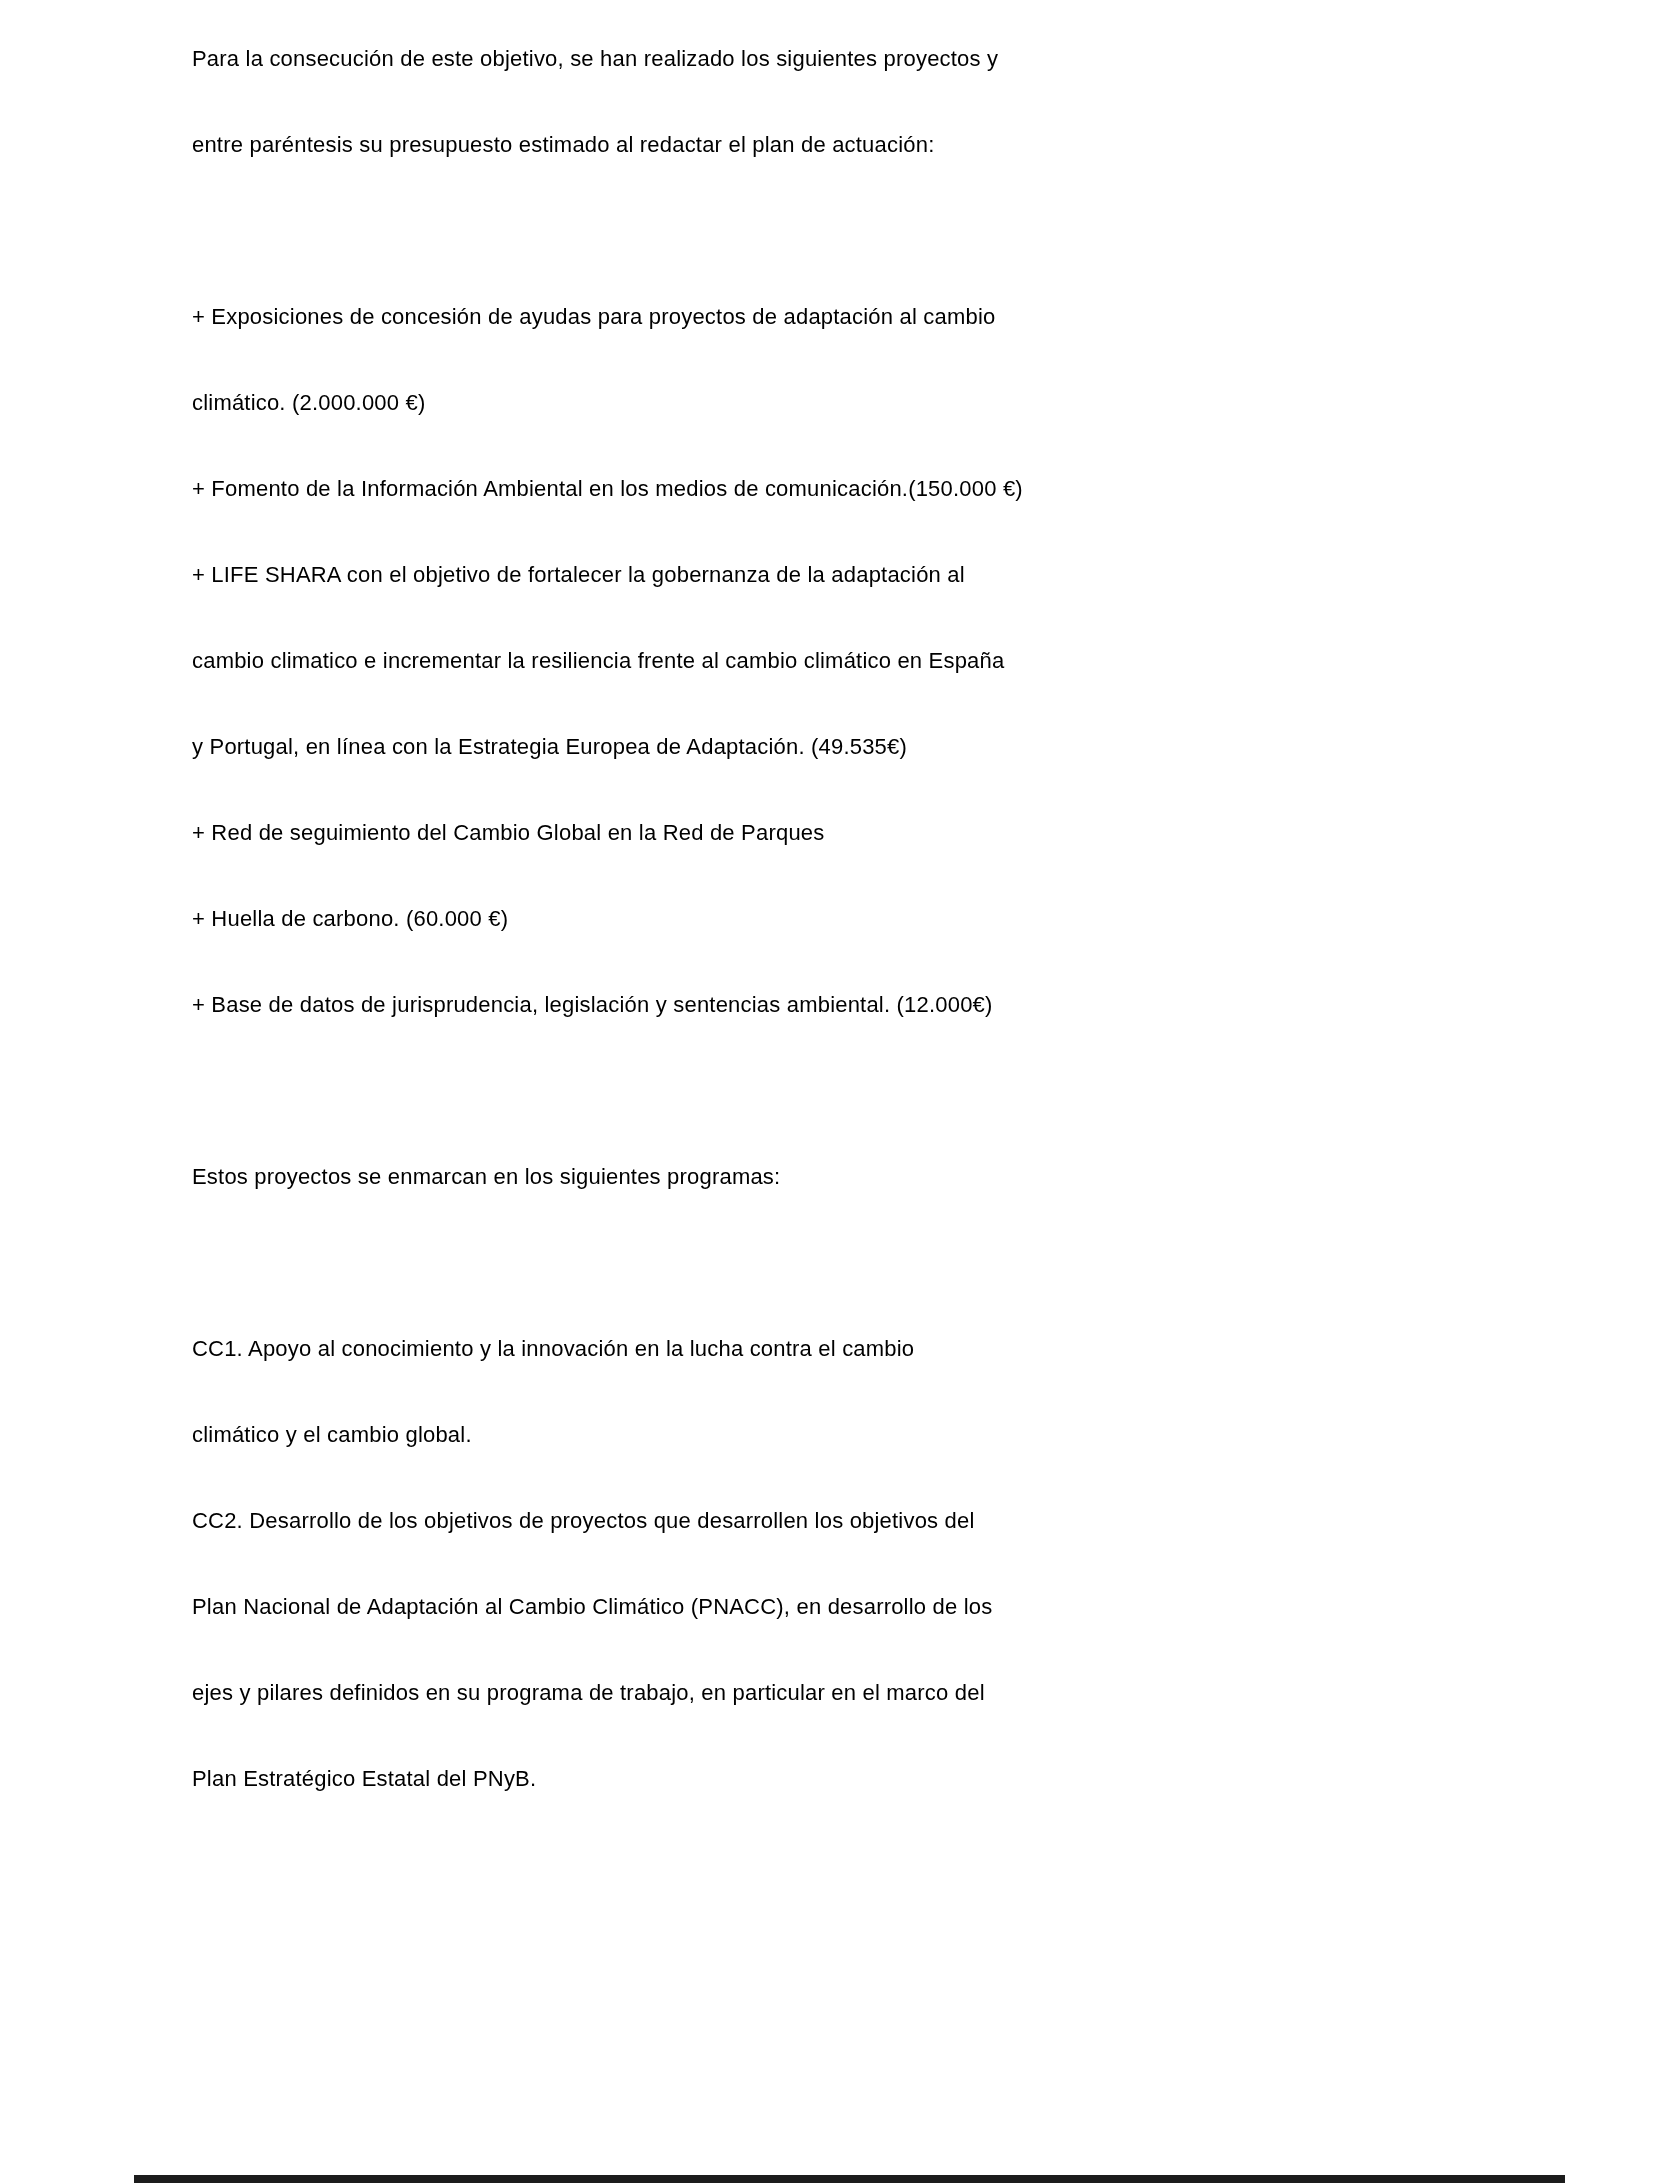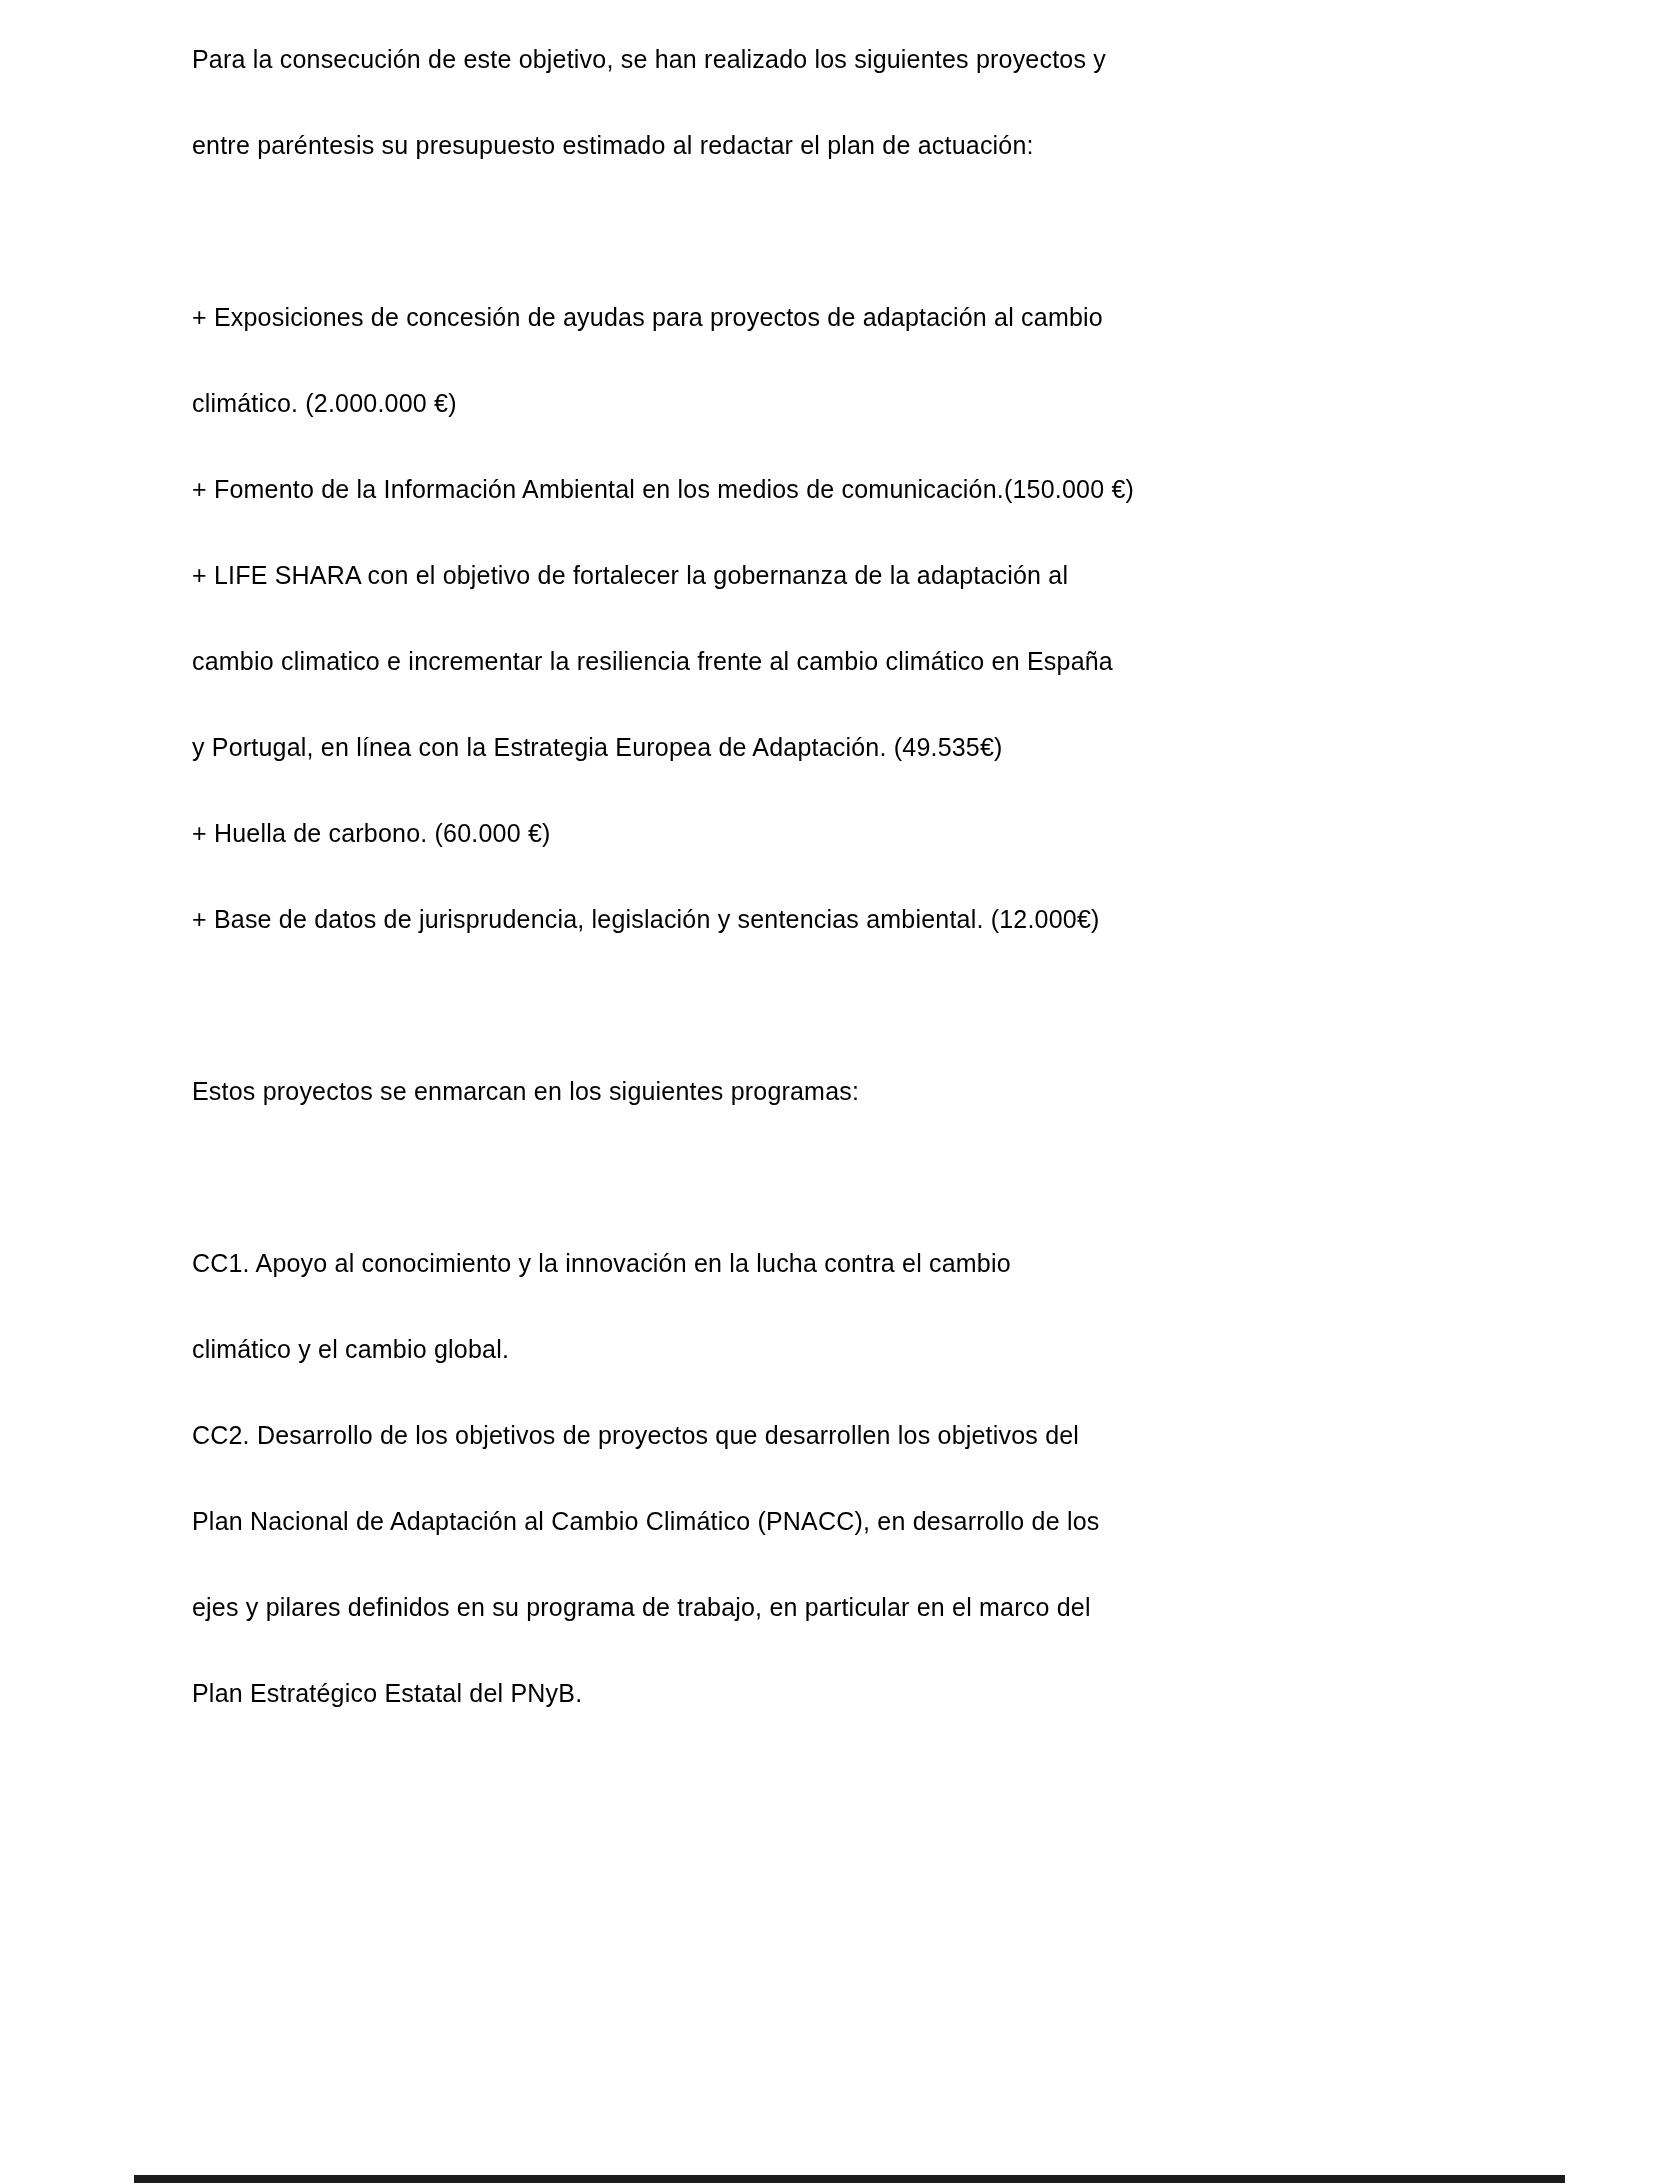--- a/index.html
+++ b/index.html
@@ -24,21 +24,21 @@
     left: 192px;
     top: 15.7px;
     right: 94px;
     font-size: 33px;
     color: #000000;
   }
   .line {
     min-height: 86px;
     line-height: 86px;
     white-space: pre;
-    font-size: 25px;
+    font-size: 22px;
     letter-spacing: 0.2px;
   }
   .bottom-strip {
     position: absolute;
     left: 134px;
     bottom: 0;
     width: 1431px;
     height: 7.9px;
     background: #1c1c1c;
   }
@@ -51,20 +51,21 @@
   <div class="doc-text" style="color: rgb(0, 0, 0);">
       <div class="line">Para la consecución de este objetivo, se han realizado los siguientes proyectos y</div>
       <div class="line">entre paréntesis su presupuesto estimado al redactar el plan de actuación:</div>
       <div class="line"></div>
       <div class="line">+ Exposiciones de concesión de ayudas para proyectos de adaptación al cambio</div>
       <div class="line">climático. (2.000.000 €)</div>
       <div class="line">+ Fomento de la Información Ambiental en los medios de comunicación.(150.000 €)</div>
       <div class="line">+ LIFE SHARA con el objetivo de fortalecer la gobernanza de la adaptación al</div>
       <div class="line">cambio climatico e incrementar la resiliencia frente al cambio climático en España</div>
       <div class="line">y Portugal, en línea con la Estrategia Europea de Adaptación. (49.535€)</div>
+      <div class="line">+ Red de seguimiento del Cambio Global en la Red de Parques</div>
       <div class="line">+ Huella de carbono. (60.000 €)</div>
       <div class="line">+ Base de datos de jurisprudencia, legislación y sentencias ambiental. (12.000€)</div>
       <div class="line"></div>
       <div class="line">Estos proyectos se enmarcan en los siguientes programas:</div>
       <div class="line"></div>
       <div class="line">CC1. Apoyo al conocimiento y la innovación en la lucha contra el cambio</div>
       <div class="line">climático y el cambio global.</div>
       <div class="line">CC2. Desarrollo de los objetivos de proyectos que desarrollen los objetivos del</div>
       <div class="line">Plan Nacional de Adaptación al Cambio Climático (PNACC), en desarrollo de los</div>
       <div class="line">ejes y pilares definidos en su programa de trabajo, en particular en el marco del</div>

